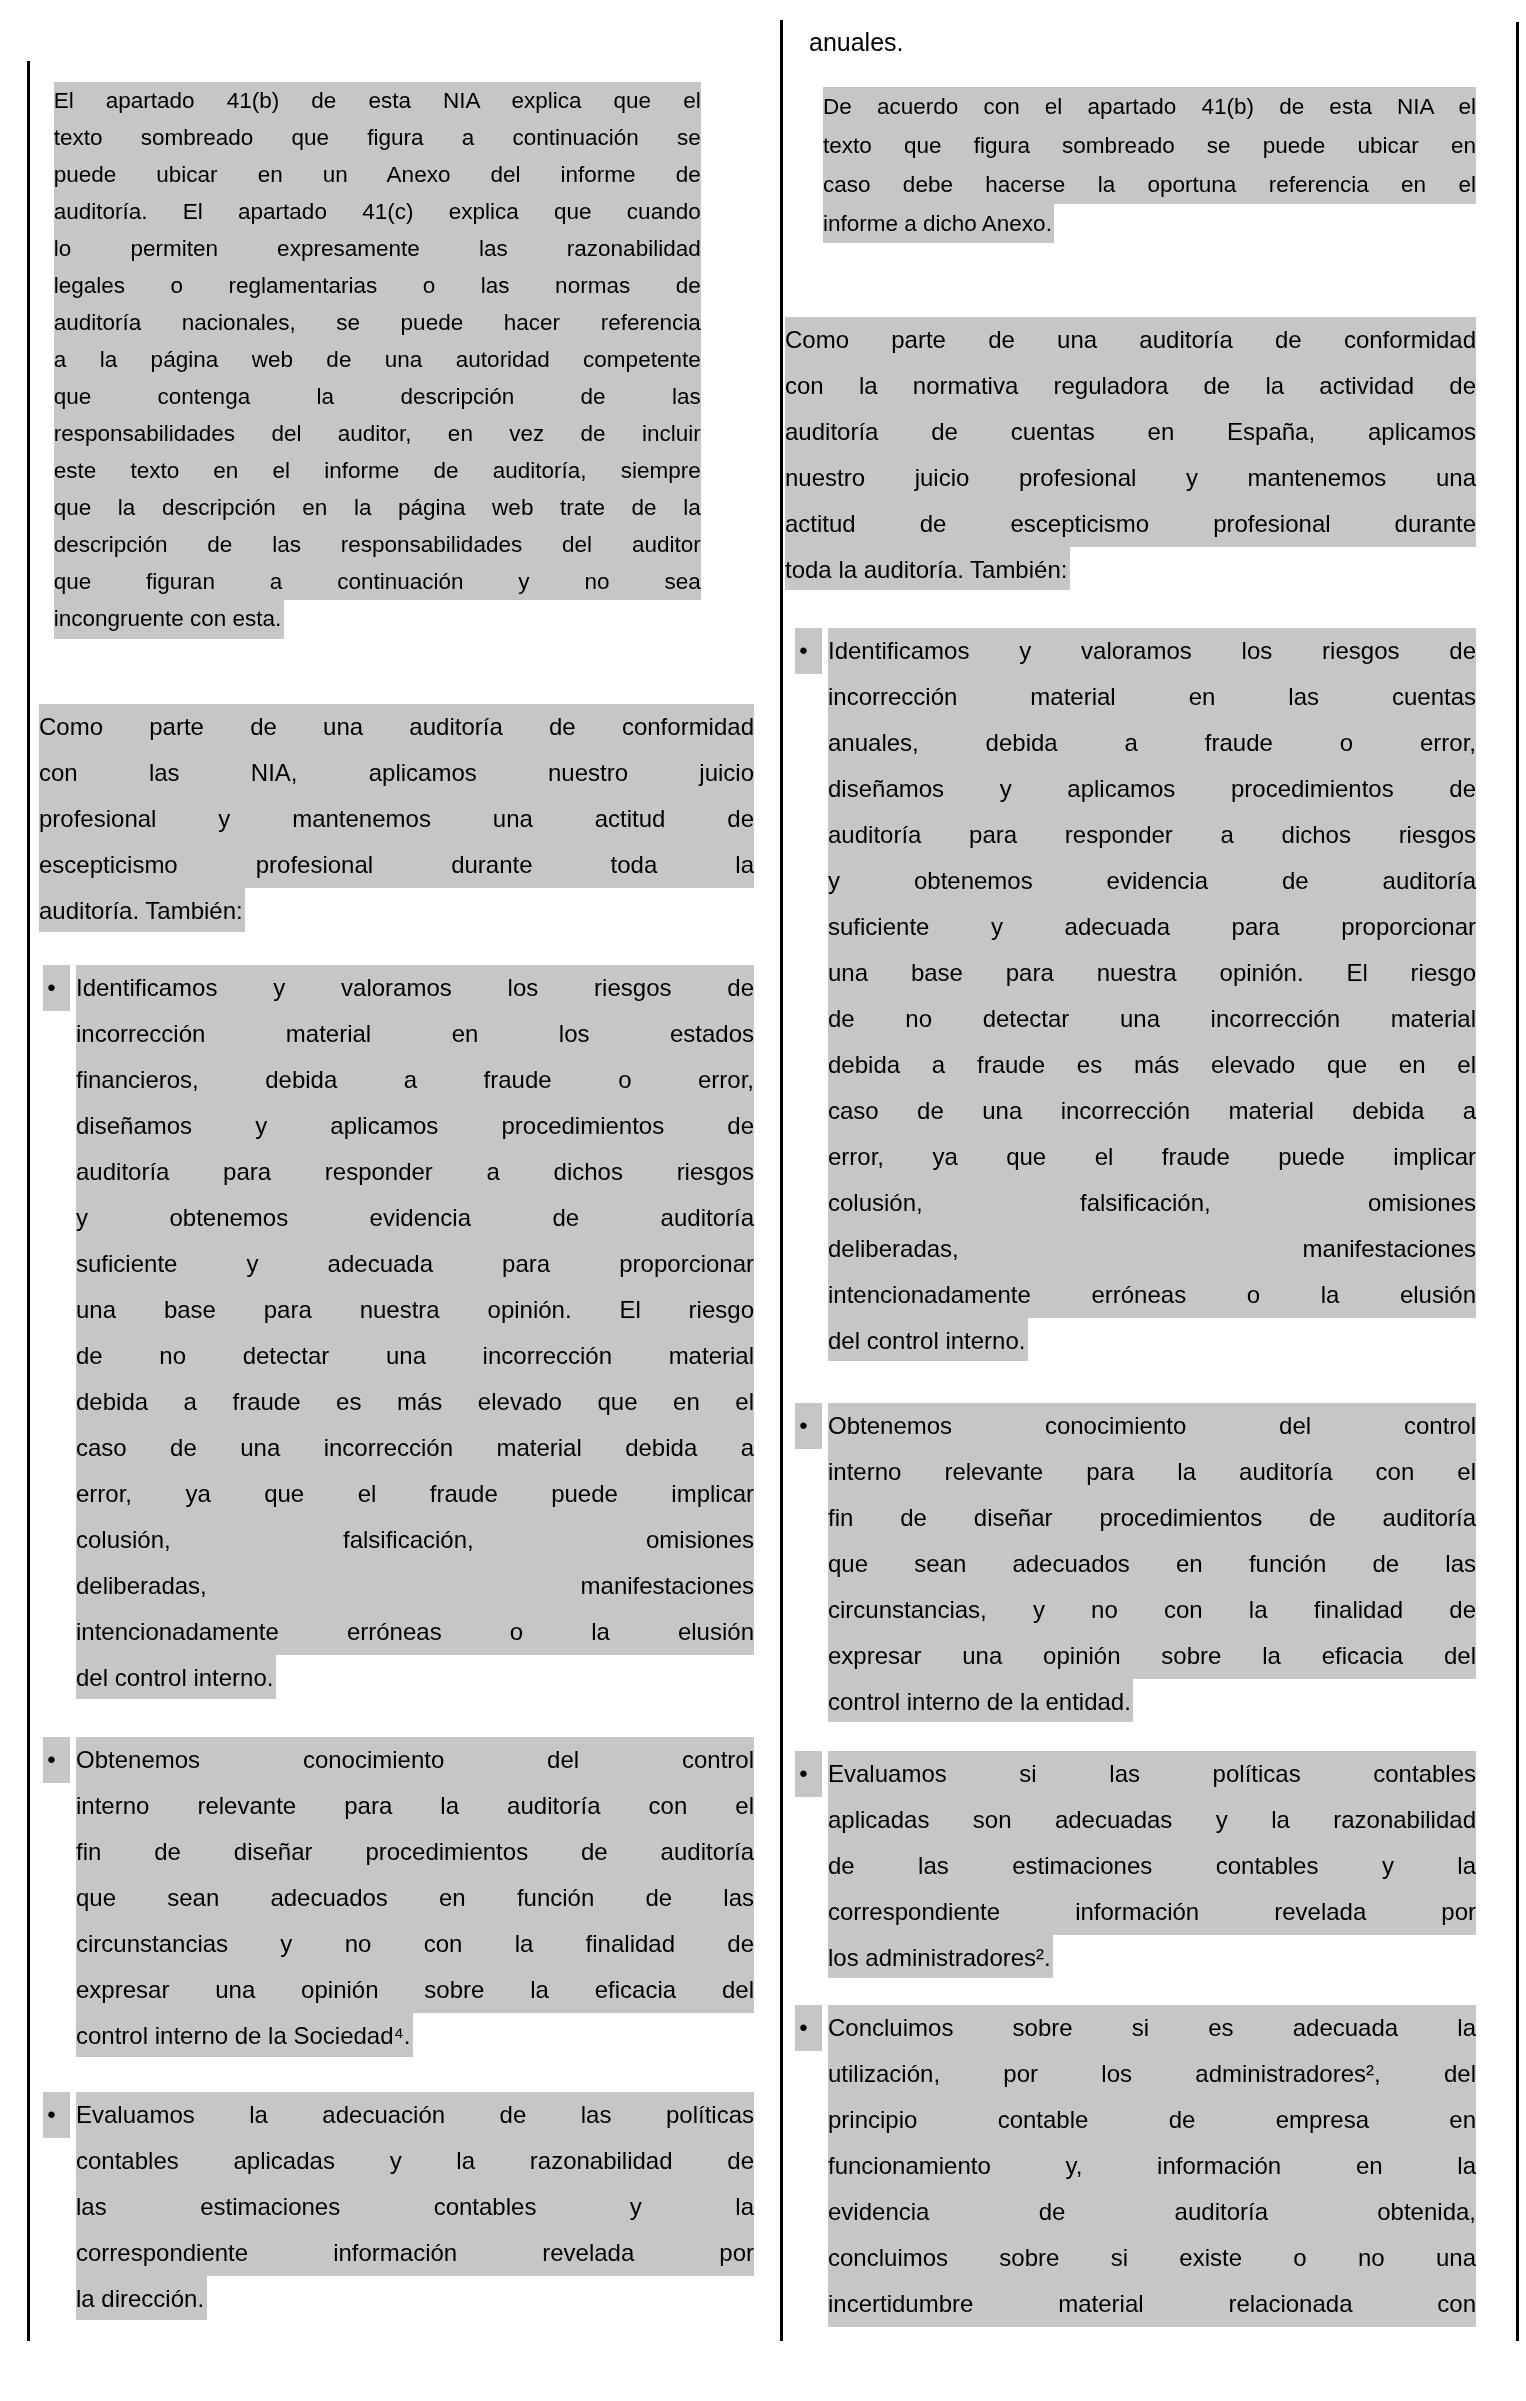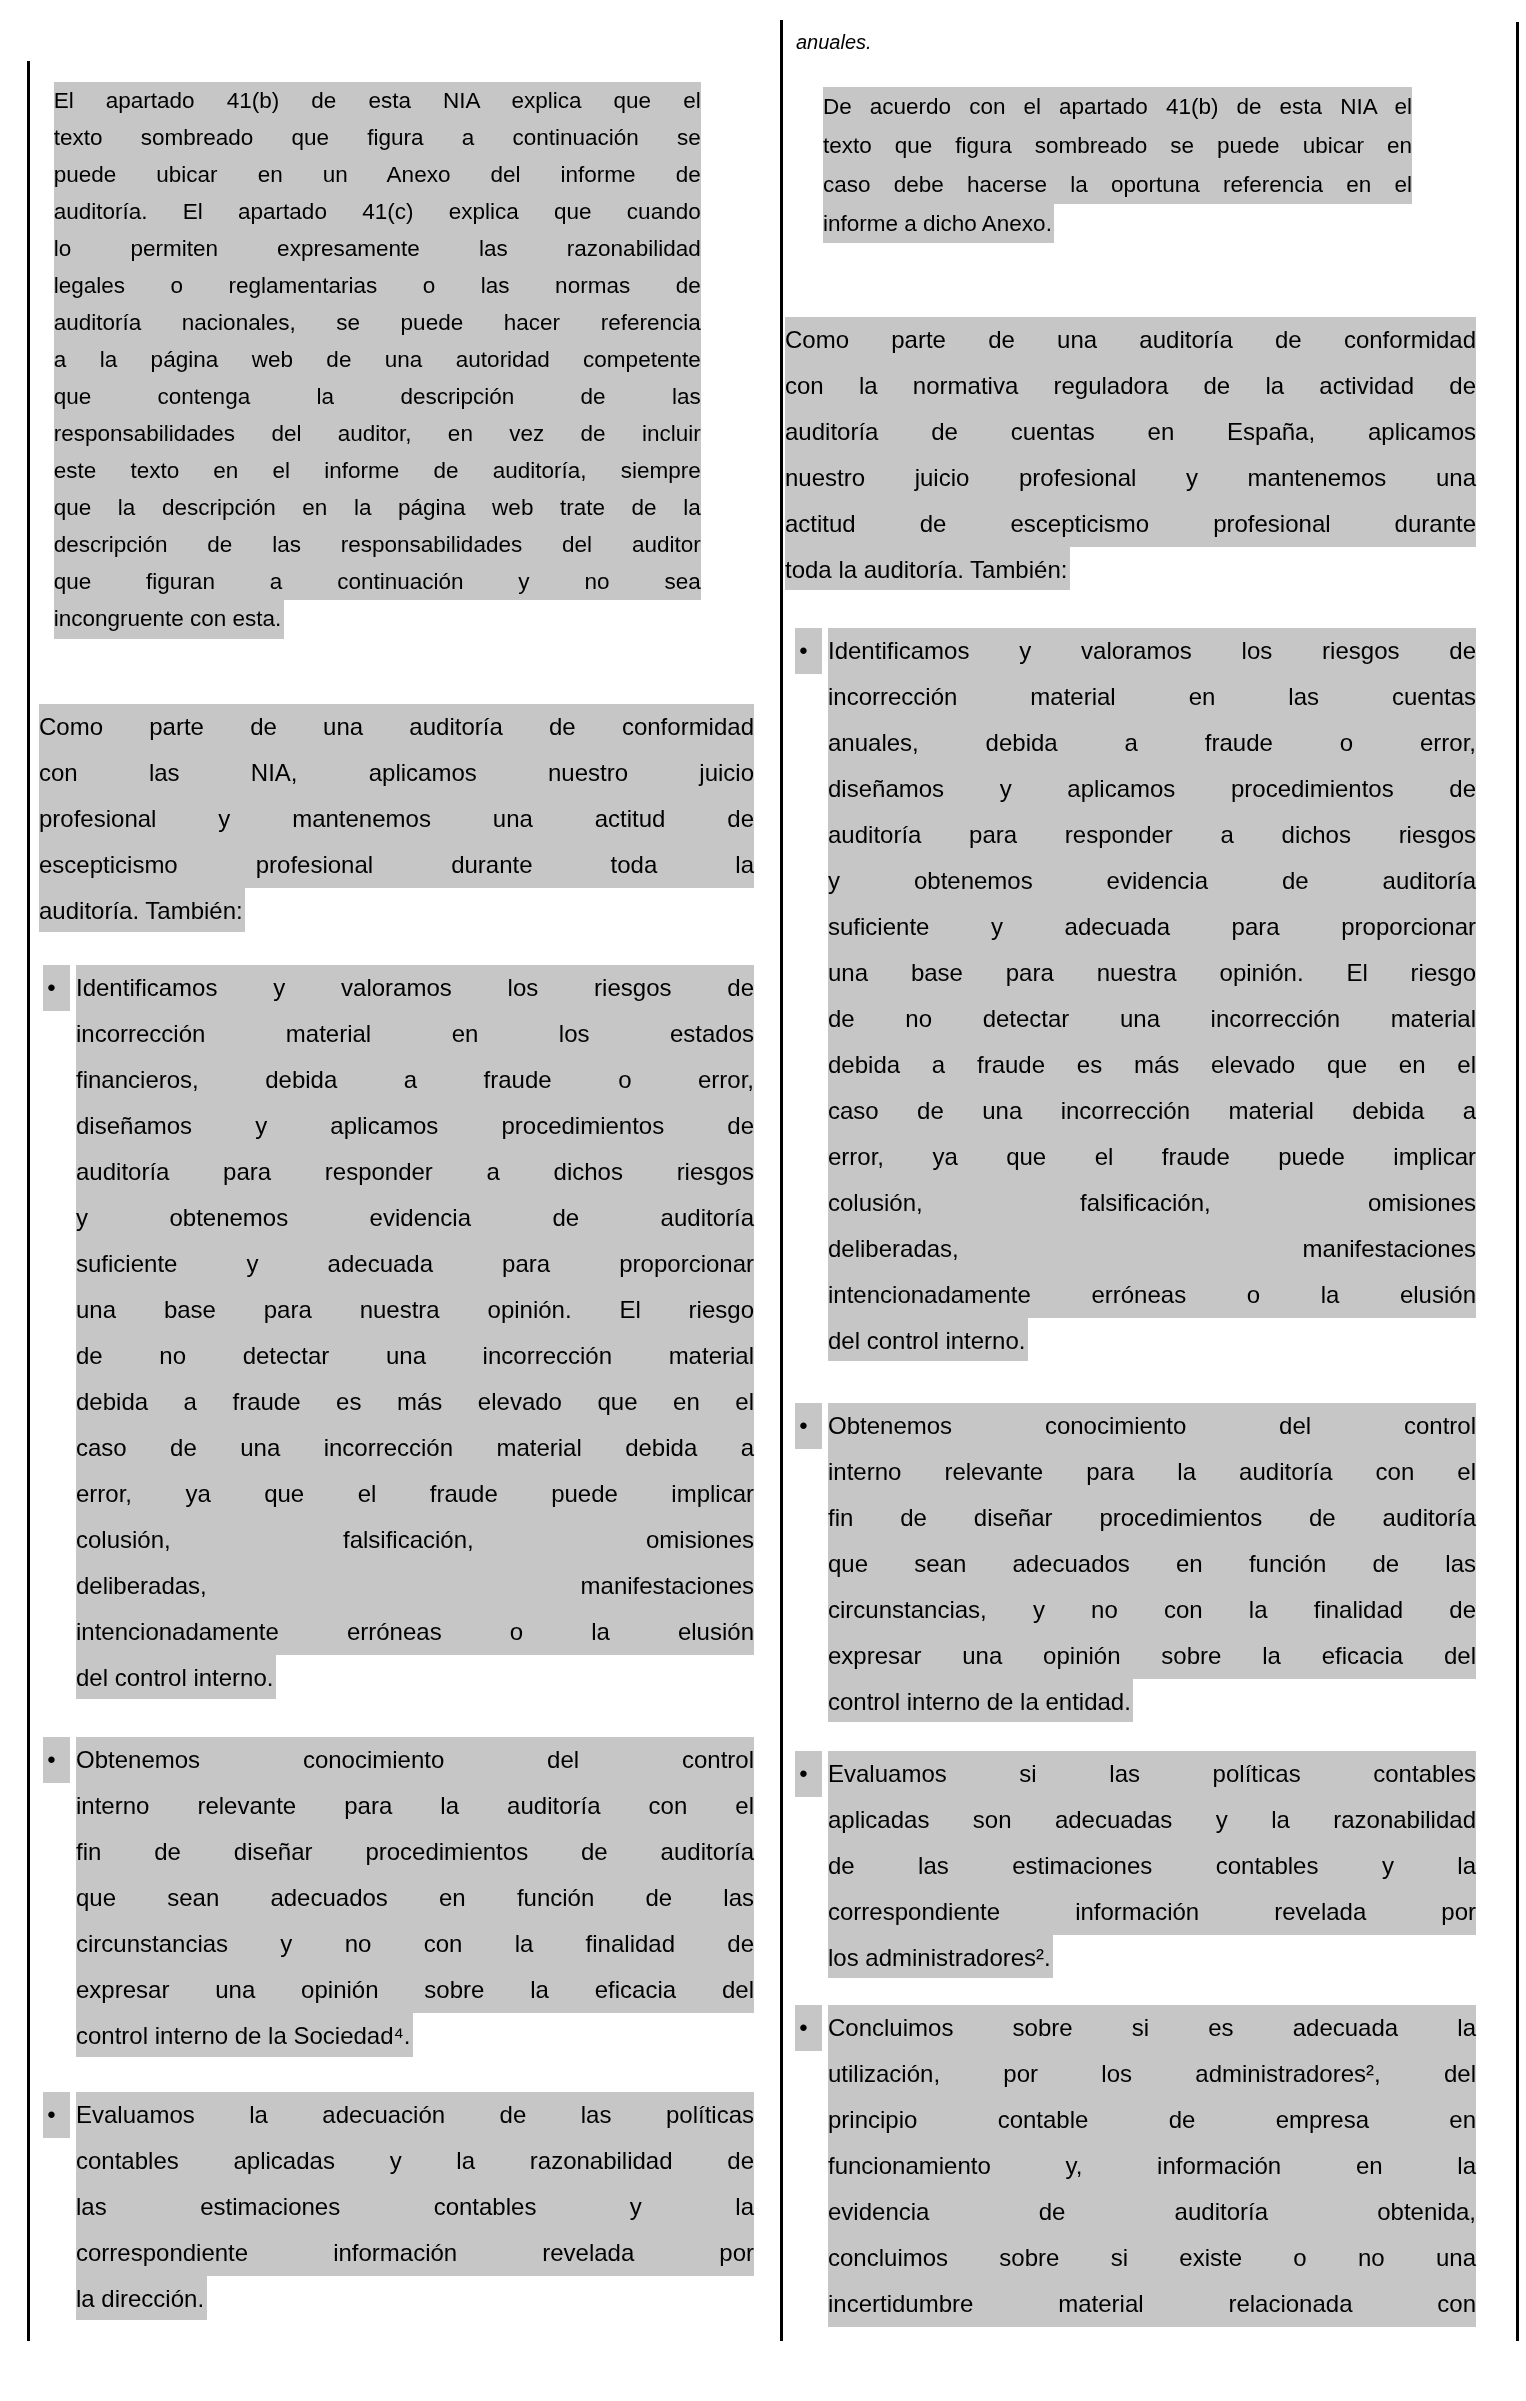--- a/index.html
+++ b/index.html
@@ -17,28 +17,28 @@
   #rule-mid   { left:780px; top:20px; height:2321px; }
   #rule-right { left:1516px;top:21.6px; height:2319px; }
 
   .col { position:absolute; }
   #col-left  { left:39px;  top:82px; width:715px; }
   #col-right { left:785px; top:19px; width:691px; }
 
   .main { font-size:24px; line-height:46px; }
   .note { font-size:22.5px; }
   #col-left  .note { line-height:37px; margin-left:14.7px; width:647px; }
-  #col-right .note { line-height:39px; margin-left:38px; width:589px; }
+  #col-right .note { line-height:39px; margin-left:38px; width:653px; }
 
   .jline { text-align:justify; text-align-last:justify; background:var(--hl); }
   .jline.last { text-align-last:left; background:transparent; }
   .jline.last .hl { background:var(--hl); padding:8.7px 2.6px 7.8px 0;
                     -webkit-box-decoration-break:clone; box-decoration-break:clone; }
 
-  .fragment { font-size:20px; line-height:46px; margin-left:11px; background:transparent;font-style:italic; }
+  .fragment { font-size:25px; line-height:46px; margin-left:24px; background:transparent; }
 
   .intro { margin-top:67px; }
   #col-right .intro { margin-top:74px; }
   #col-right .note  { margin-top:21.6px; }
 
   .bullet { position:relative; margin-left:37px; }
   #col-left  .bullet { width:678px; }
   #col-right .bullet { margin-left:43px; width:648px; }
   #col-left  .bullet.b1 { margin-top:31px; }
   #col-left  .bullet.b2 { margin-top:36px; }

